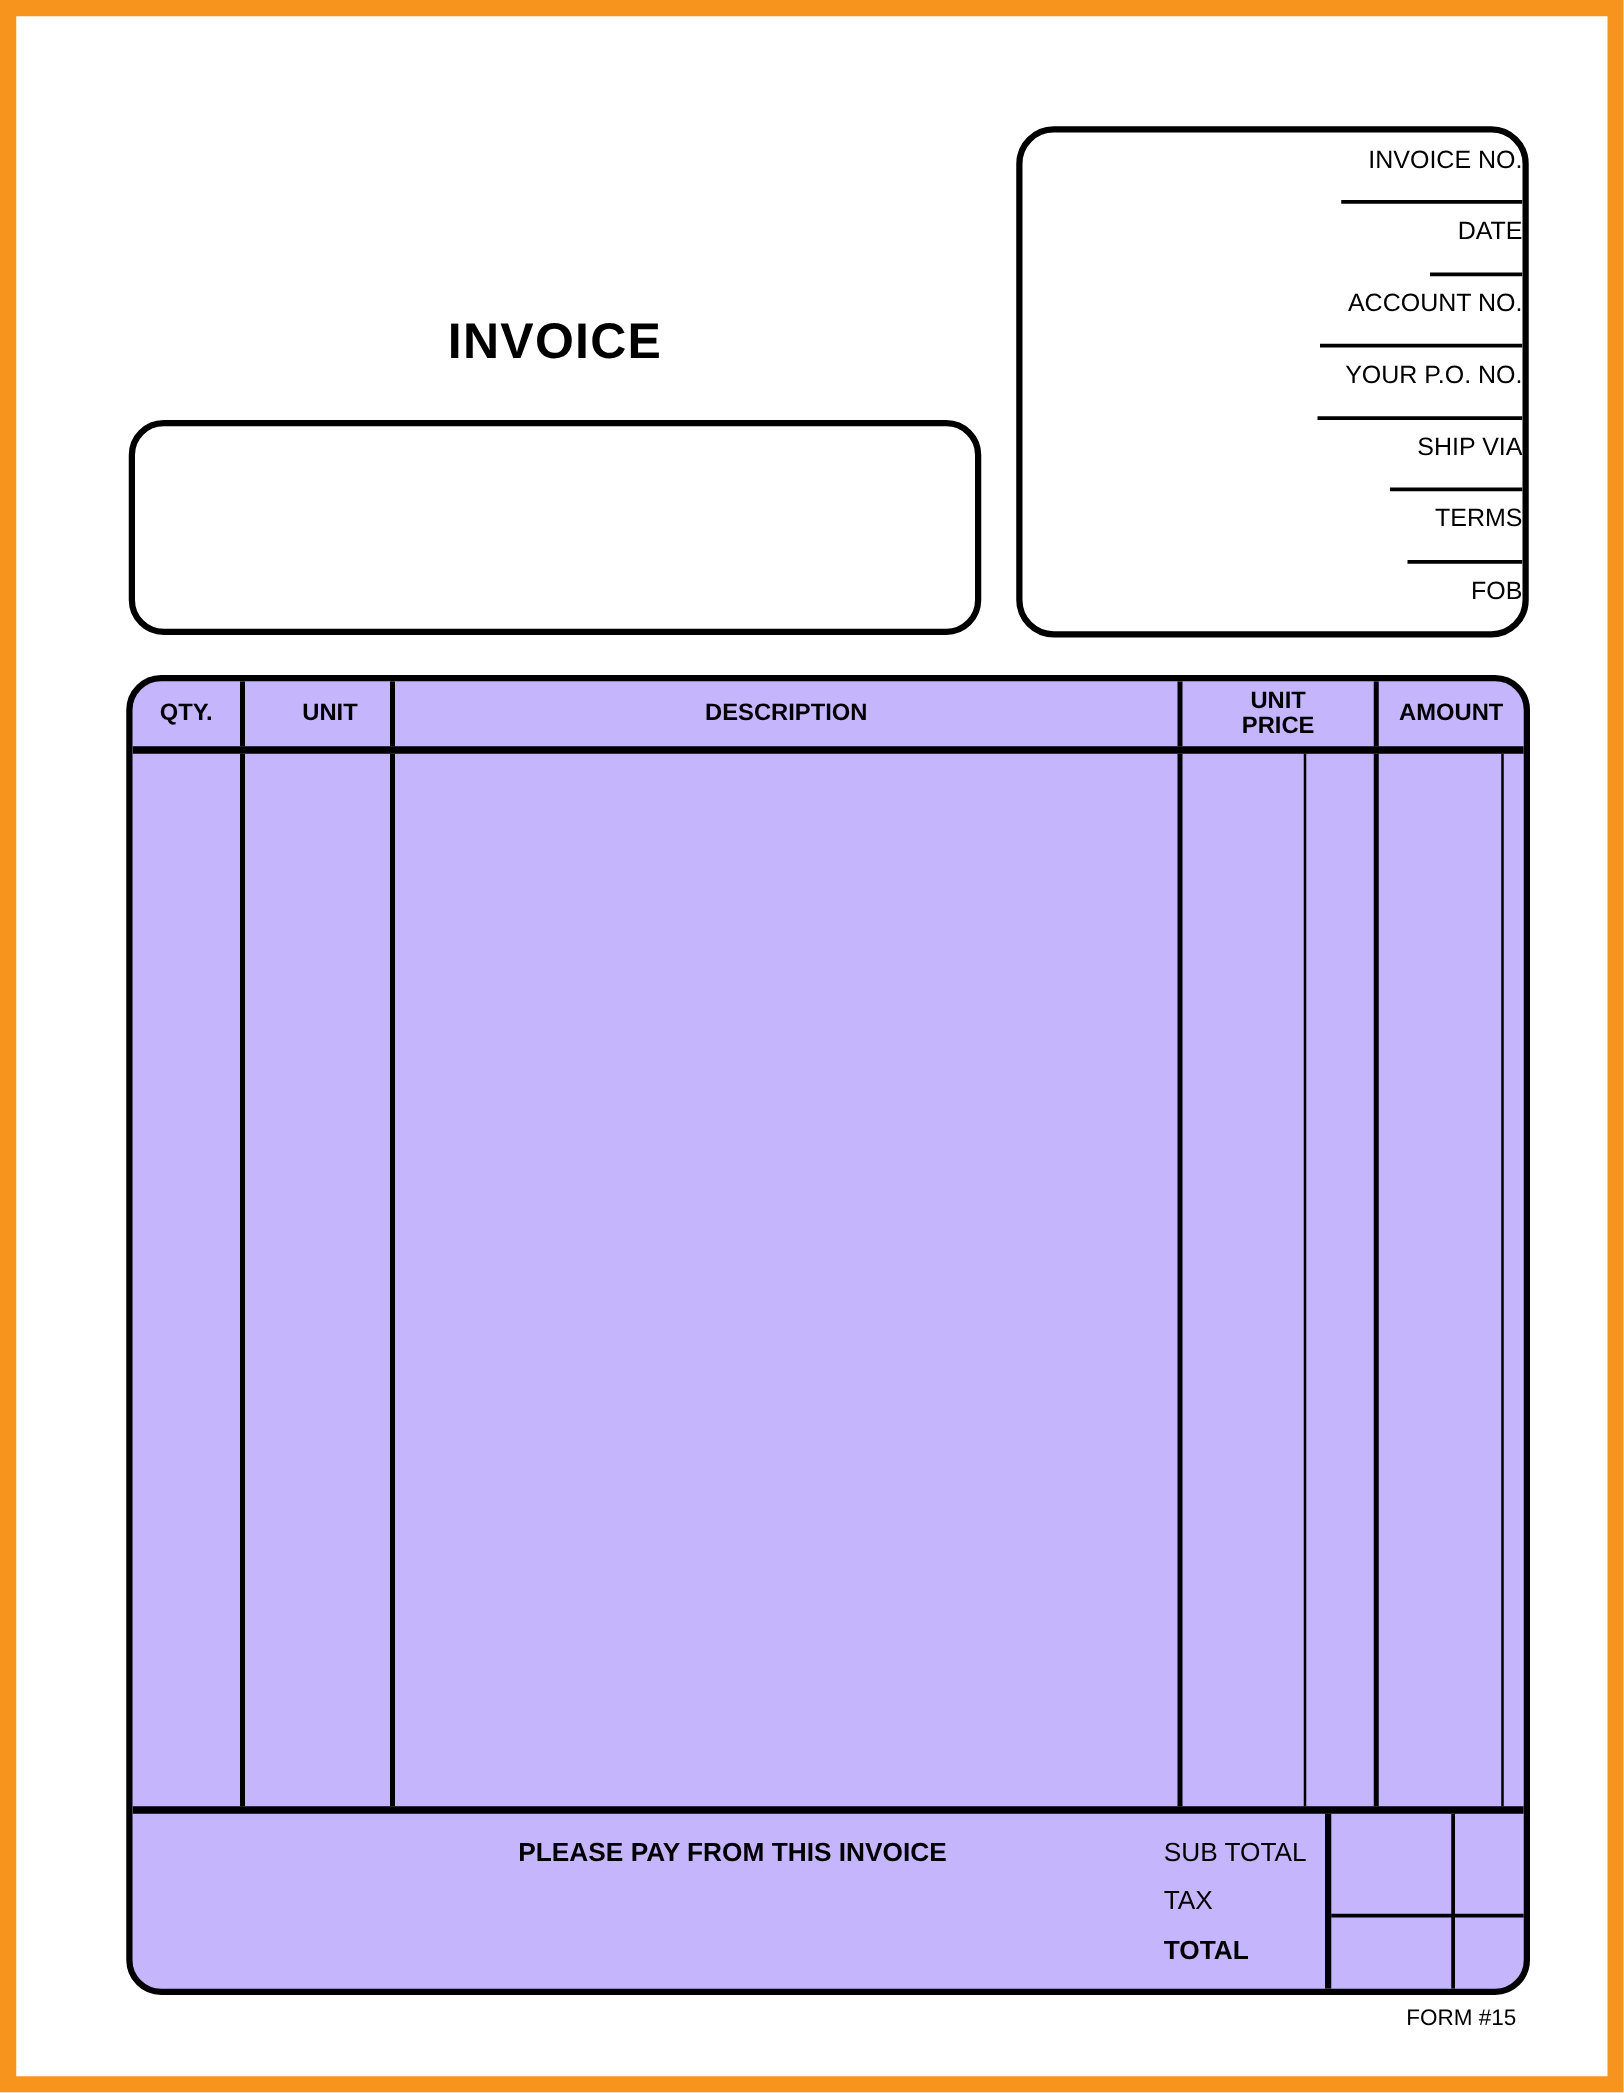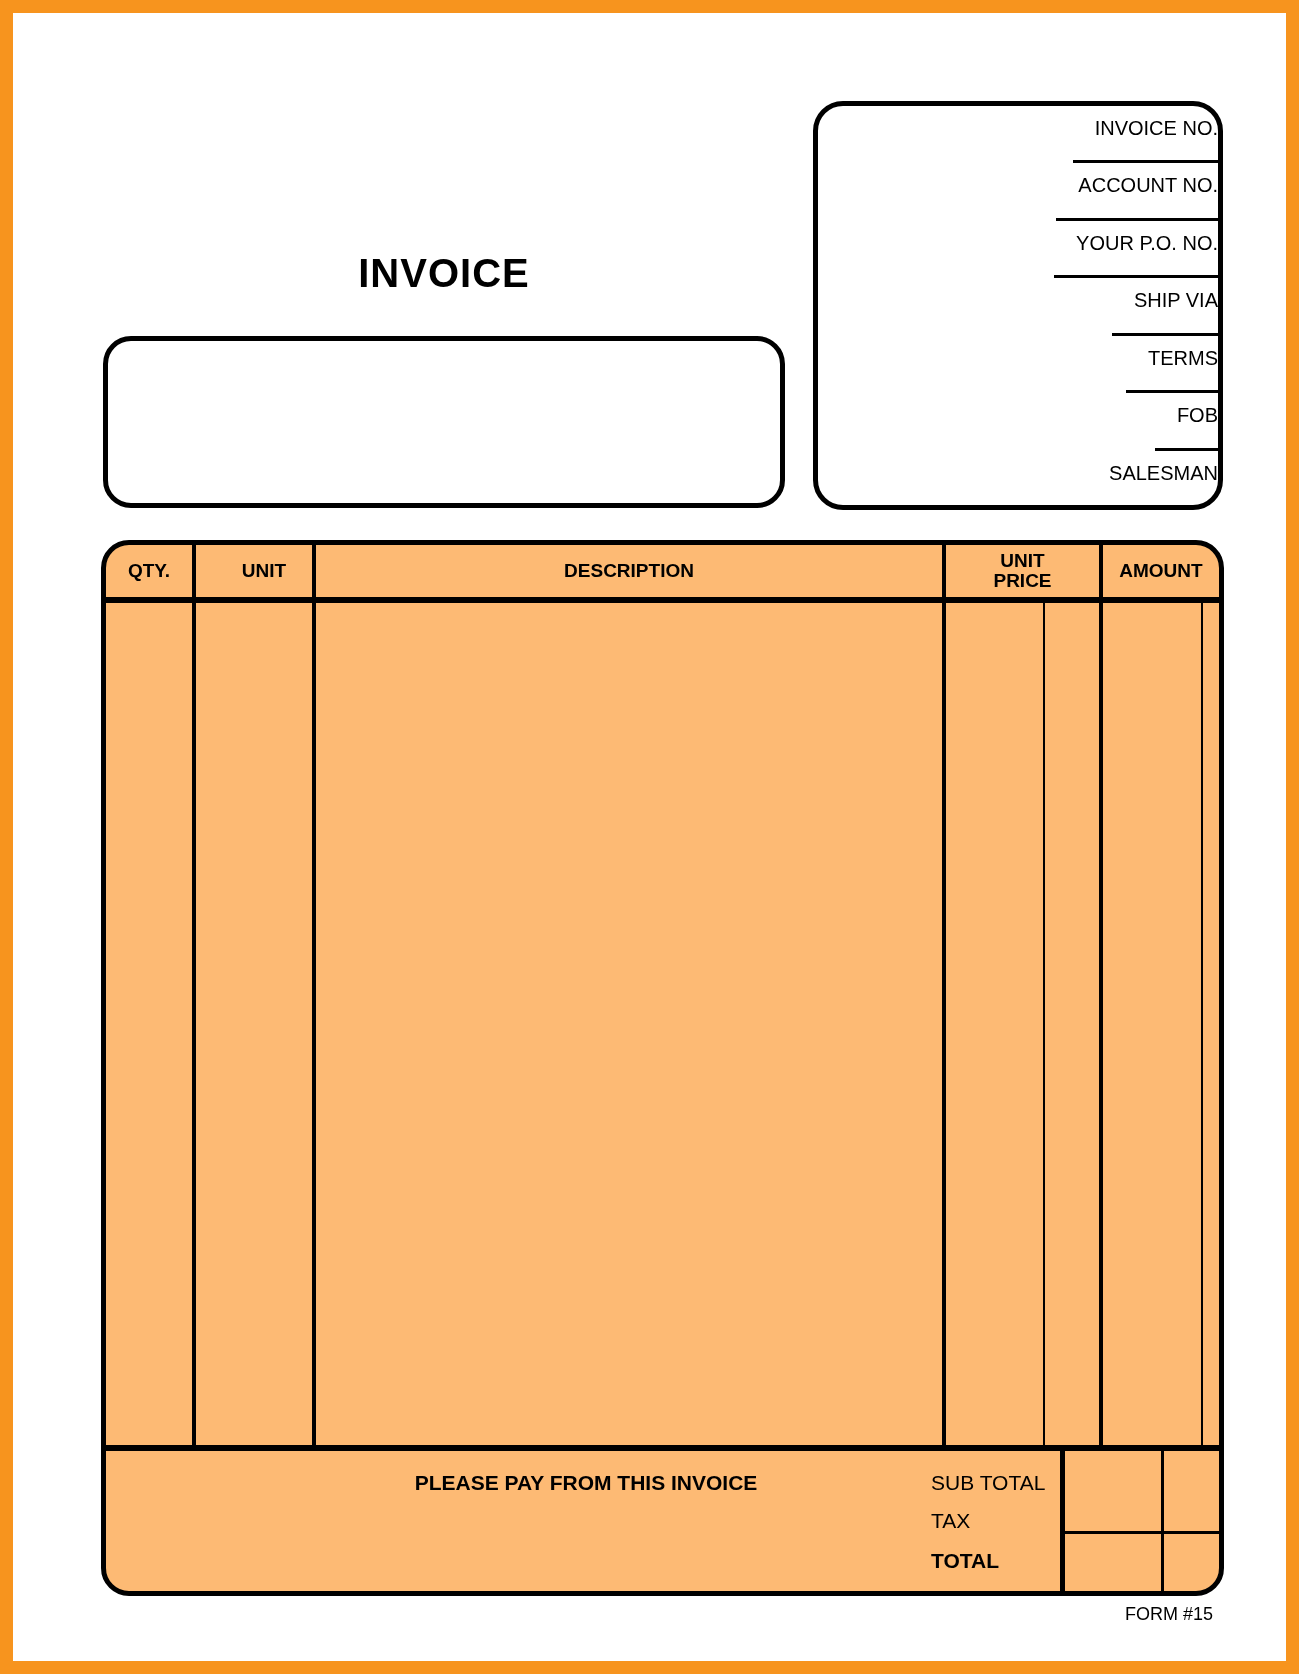--- a/index.html
+++ b/index.html
@@ -60,21 +60,21 @@
   
   .table {
     position: absolute;
     left: 88px; top: 527px;
     width: 1123px; height: 1056px;
     border: 5px solid #000;
     border-radius: 28px;
     overflow: hidden;
     display: flex;
     flex-direction: column;
-    background: #fdba74;
+    background: #c4b5fd;
   }
   .thead {
     height: 58px;
     border-bottom: 6px solid #000;
     display: flex;
   }
   .thead .cell {
     border-right: 4px solid #000;
     display: flex;
     align-items: center;
@@ -153,36 +153,36 @@
 
   <div class="title">INVOICE</div>
 
   <div class="billto"></div>
 
   <div class="infobox">
     <div class="inforow">
       <span>INVOICE NO.</span>
     </div>
     <div class="inforow">
+      <span>DATE</span>
+    </div>
+    <div class="inforow">
       <span>ACCOUNT NO.</span>
     </div>
     <div class="inforow">
       <span>YOUR P.O. NO.</span>
     </div>
     <div class="inforow">
       <span>SHIP VIA</span>
     </div>
     <div class="inforow">
       <span>TERMS</span>
     </div>
     <div class="inforow">
       <span>FOB</span>
-    </div>
-    <div class="inforow">
-      <span>SALESMAN</span>
     </div>
   </div>
 
   <div class="table">
 
     <div class="thead">
       <div class="cell col-qty">QTY.</div>
       <div class="cell col-unit">UNIT</div>
       <div class="cell col-desc">DESCRIPTION</div>
       <div class="cell col-uprice">

